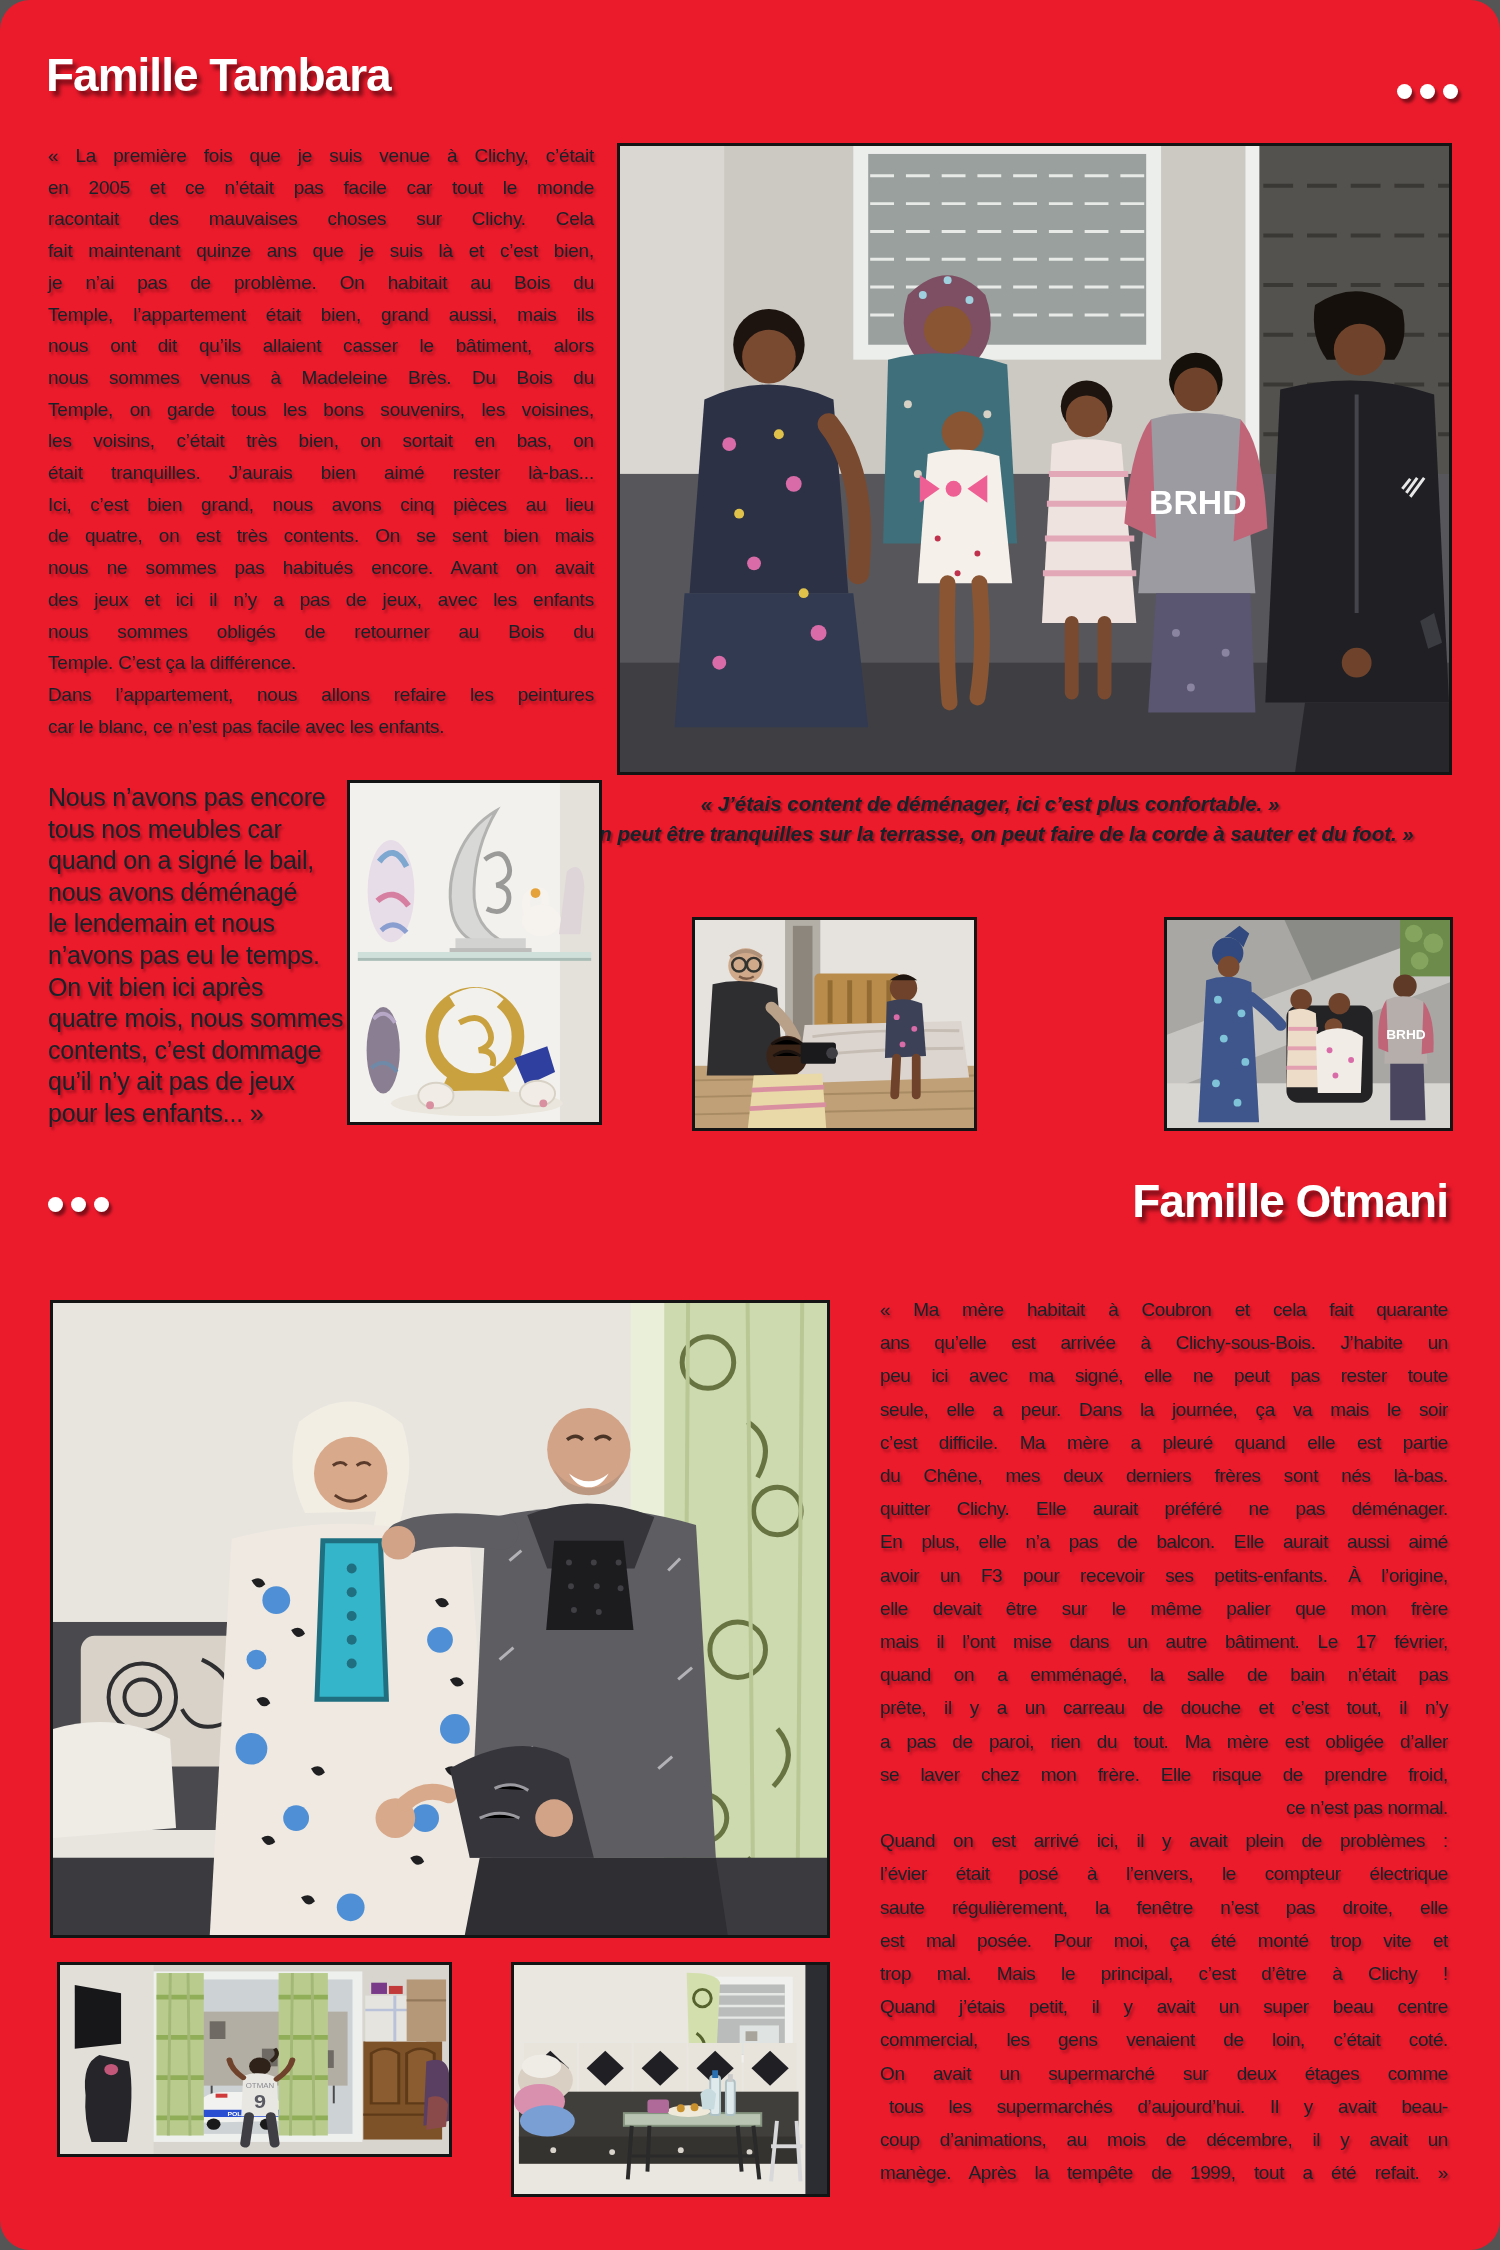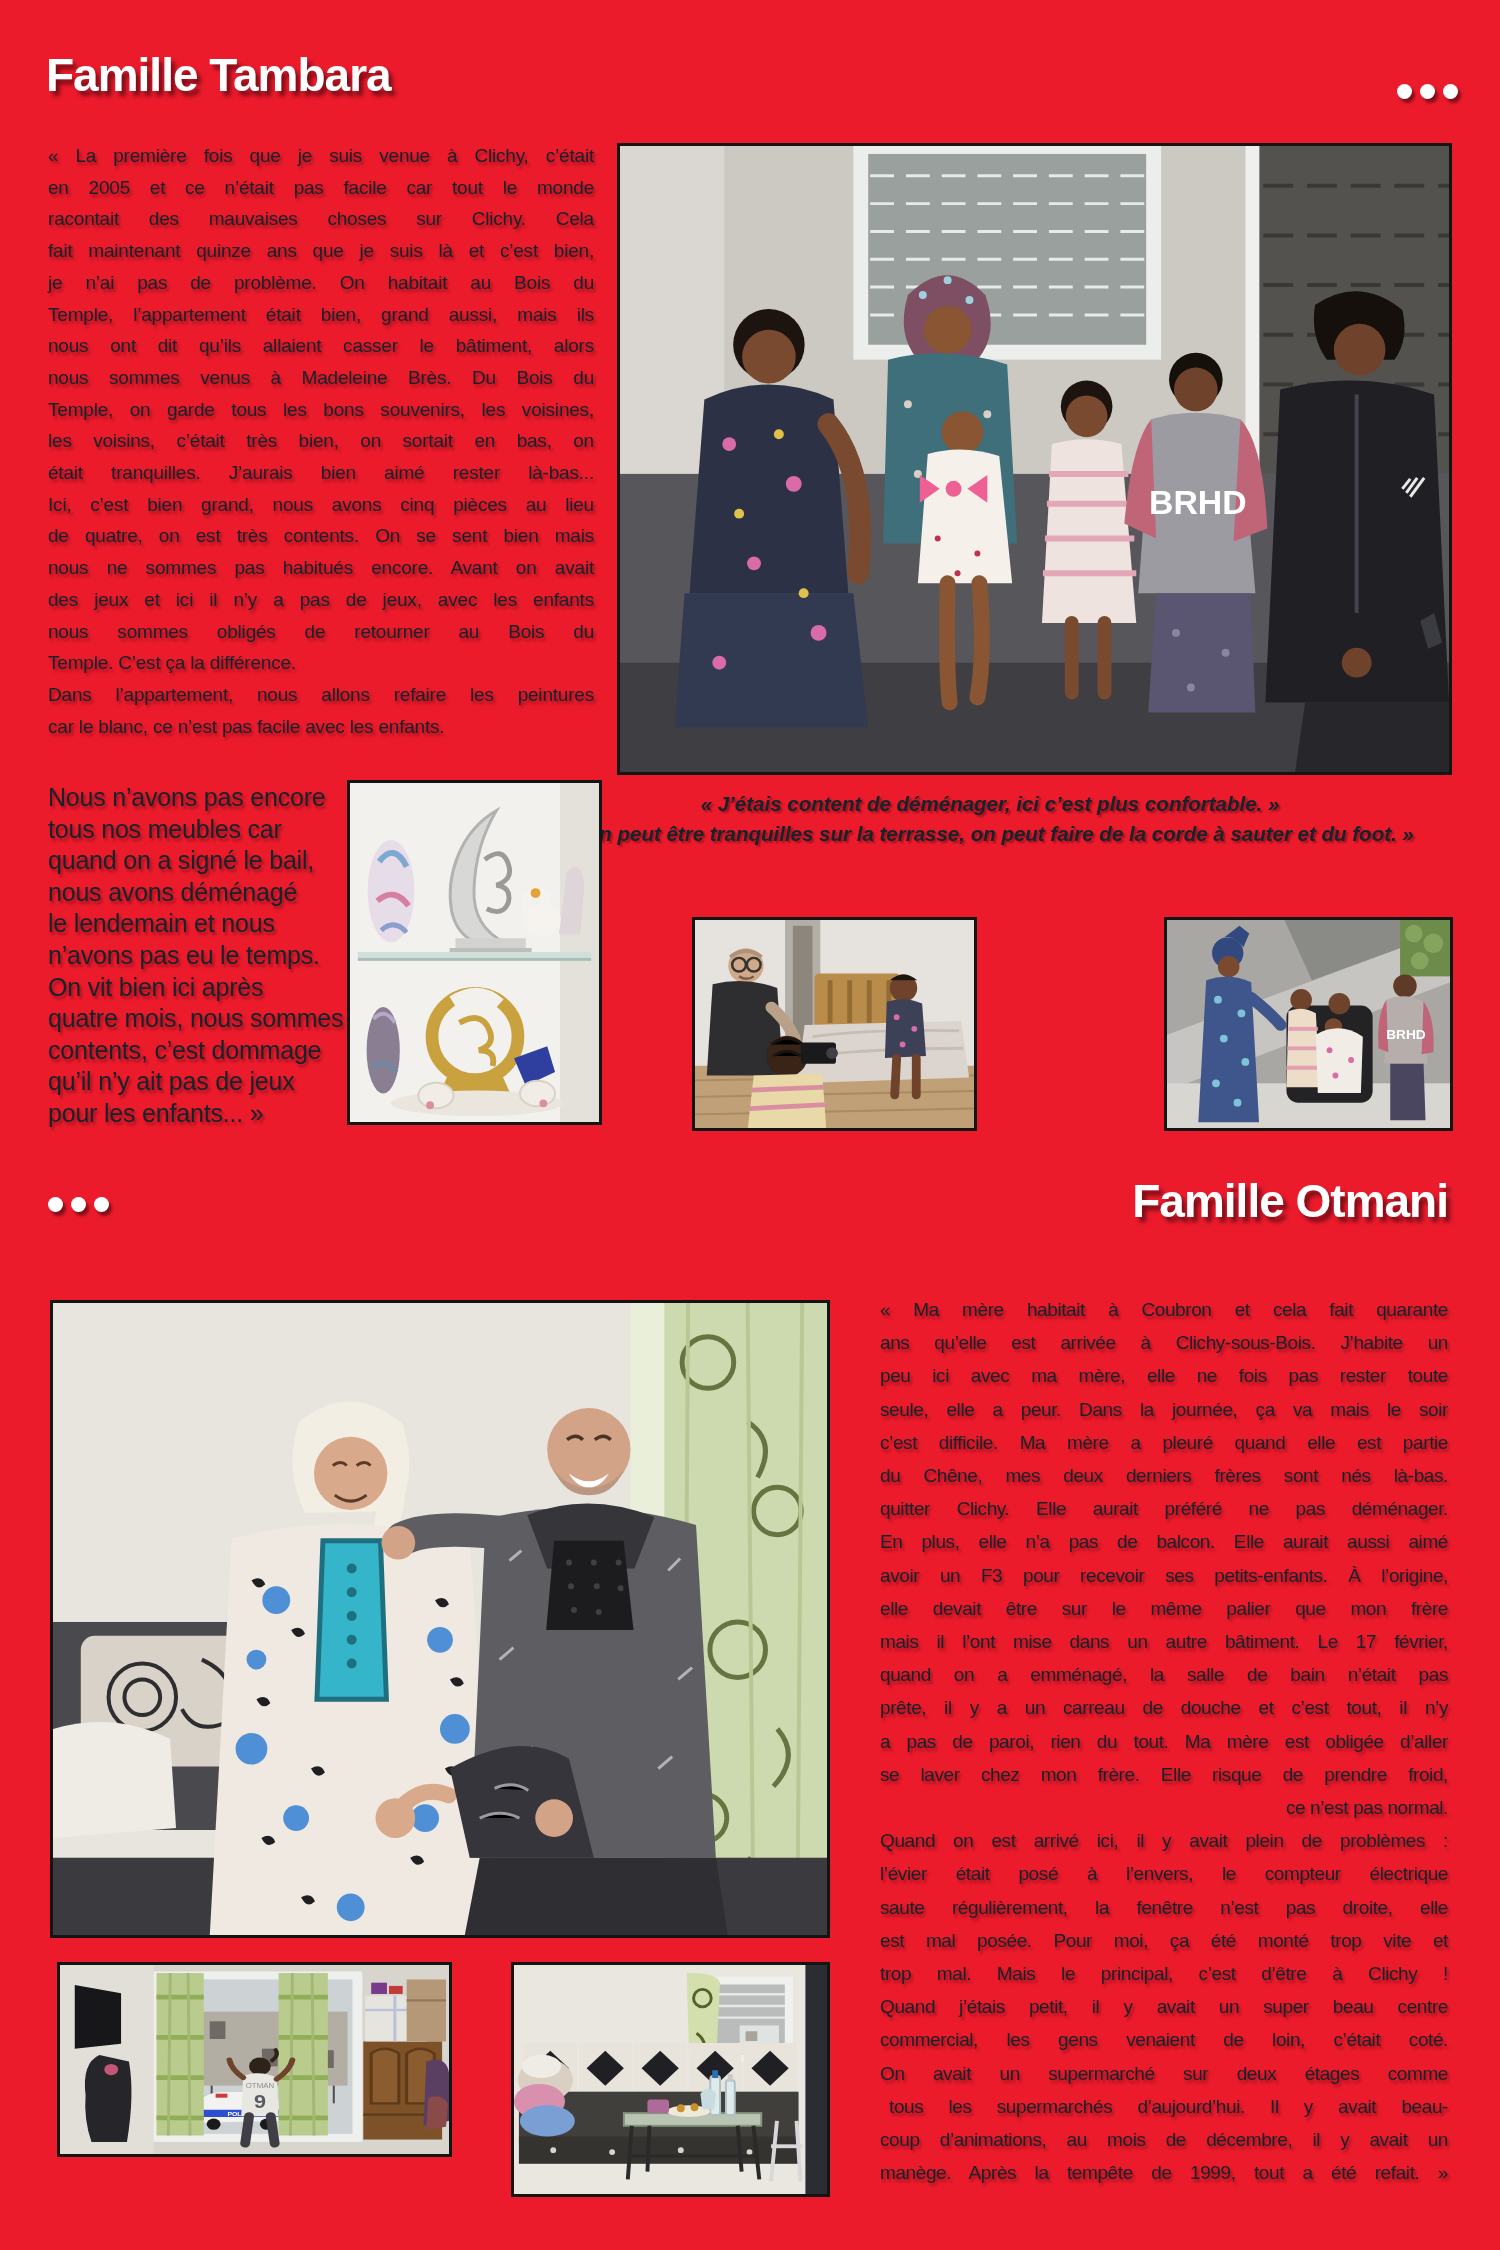--- a/index.html
+++ b/index.html
@@ -1,20 +1,21 @@
 <!DOCTYPE html>
 <html><head>
 <meta charset="utf-8">
 <style>
   html,body{margin:0;padding:0;background:#555;}
   .page{
     position:relative; width:1500px; height:2250px; overflow:hidden;
     background:#EC1B2C;
     font-family:"Liberation Sans","DejaVu Sans",sans-serif;
     color:#17232a;
+    border-radius:30px;
   }
   .abs{position:absolute;}
   
   .sec-title{
     font-size:46px; font-weight:bold; letter-spacing:-1px; color:#fff;
     text-shadow:4px 5px 4px rgba(25,0,5,.55);
     white-space:nowrap;
   }
   .title-tambara{left:46px; top:48px;}
   .title-otmani{right:52px; top:1174px; text-align:right;}
@@ -504,21 +505,21 @@
           <path d="M445,490 q18,-8 34,2"></path>
           <path d="M430,520 q20,-10 40,0"></path>
         </g>
       <circle cx="505" cy="520" r="19" fill="#d2a387"></circle>
     </svg>
   </div>
 
   <div class="abs qcol col-otmani">
       <div class="ln">« Ma mère habitait à Coubron et cela fait quarante</div>
       <div class="ln">ans qu’elle est arrivée à Clichy-sous-Bois. J’habite un</div>
-      <div class="ln">peu ici avec ma mère, elle ne fois pas rester toute</div>
+      <div class="ln">peu ici avec ma signé, elle ne peut pas rester toute</div>
       <div class="ln">seule, elle a peur. Dans la journée, ça va mais le soir</div>
       <div class="ln">c’est difficile. Ma mère a pleuré quand elle est partie</div>
       <div class="ln">du Chêne, mes deux derniers frères sont nés là-bas.</div>
       <div class="ln">quitter Clichy. Elle aurait préféré ne pas déménager.</div>
       <div class="ln">En plus, elle n’a pas de balcon. Elle aurait aussi aimé</div>
       <div class="ln">avoir un F3 pour recevoir ses petits-enfants. À l’origine,</div>
       <div class="ln">elle devait être sur le même palier que mon frère</div>
       <div class="ln">mais il l’ont mise dans un autre bâtiment. Le 17 février,</div>
       <div class="ln">quand on a emménagé, la salle de bain n’était pas</div>
       <div class="ln">prête, il y a un carreau de douche et c’est tout, il n’y</div>

